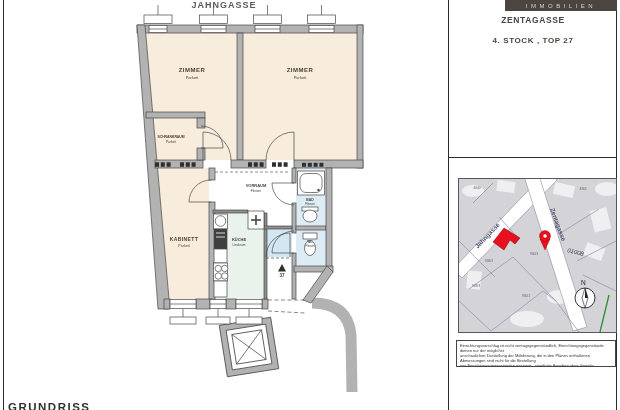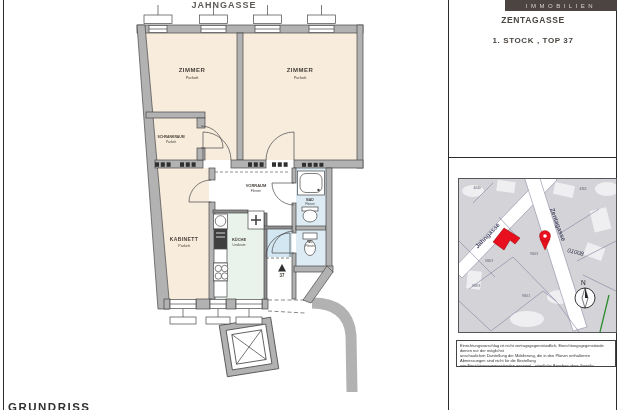--- a/index.html
+++ b/index.html
@@ -30,21 +30,21 @@
   <div class="vline" style="left:3px;"></div>
   <div class="vline" style="left:448px;"></div>
   <div class="vline" style="left:616px;"></div>
   <div class="hline" style="top:157px;"></div>
 
   <div class="title-top">JAHNGASSE</div>
   <div class="brand-bar">
     <span>IMMOBILIEN</span>
   </div>
   <div class="street-right">ZENTAGASSE</div>
-  <div class="unit-line">1. STOCK , TOP 37</div>
+  <div class="unit-line">4. STOCK , TOP 27</div>
 
   <svg style="position:absolute;left:0;top:0;" width="448" height="410" viewBox="0 0 448 410">
 
     <g>
       <polygon points="145,33 357,33 357,160 156,160" fill="#f8ecdd"></polygon>
       <polygon points="156,168 209,168 209,299 168,299" fill="#f8ecdd"></polygon>
       <rect x="213" y="168" width="79" height="131" fill="#ffffff"></rect>
       <rect x="213" y="213" width="51" height="86" fill="#e9f3ec"></rect>
       <rect x="267" y="228" width="25" height="29" fill="#d3e7f2"></rect>
       <rect x="296" y="168" width="30" height="58" fill="#dcebf4"></rect>

